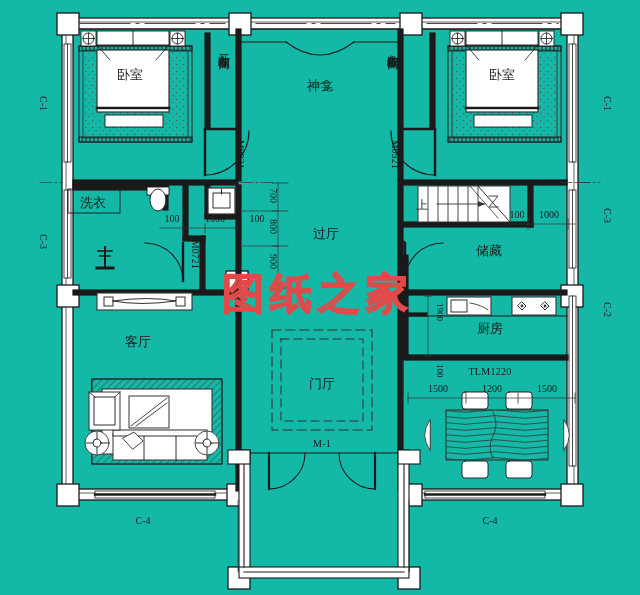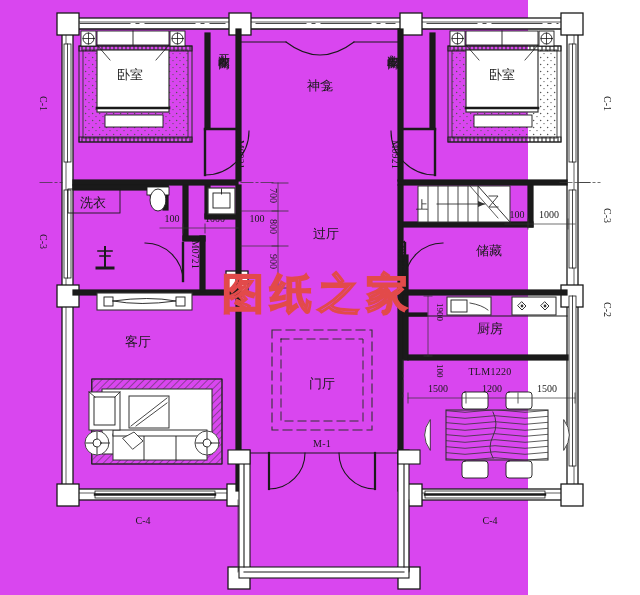--- a/index.html
+++ b/index.html
@@ -1,18 +1,18 @@
 <!DOCTYPE html>
 <html><head>
 <meta charset="utf-8">
 <style>
   html,body{margin:0;padding:0;background:#ffffff;}
   body{width:640px;height:595px;overflow:hidden;
        font-family:"Liberation Serif","DejaVu Serif",serif;}
-  #stage{position:relative;width:528px;height:595px;background:#d946ef;}
+  #stage{position:relative;width:640px;height:595px;background:#14b8a6;}
   svg{display:block;}
 </style>
 </head>
 <body>
 
 <div id="stage">
 <svg width="640" height="595" viewBox="0 0 640 595">
   <defs>
     <pattern id="hatch" width="5" height="5" patternUnits="userSpaceOnUse" patternTransform="rotate(45)">
       <line x1="0" y1="0" x2="0" y2="5" stroke="#333" stroke-width="1.1"></line>

